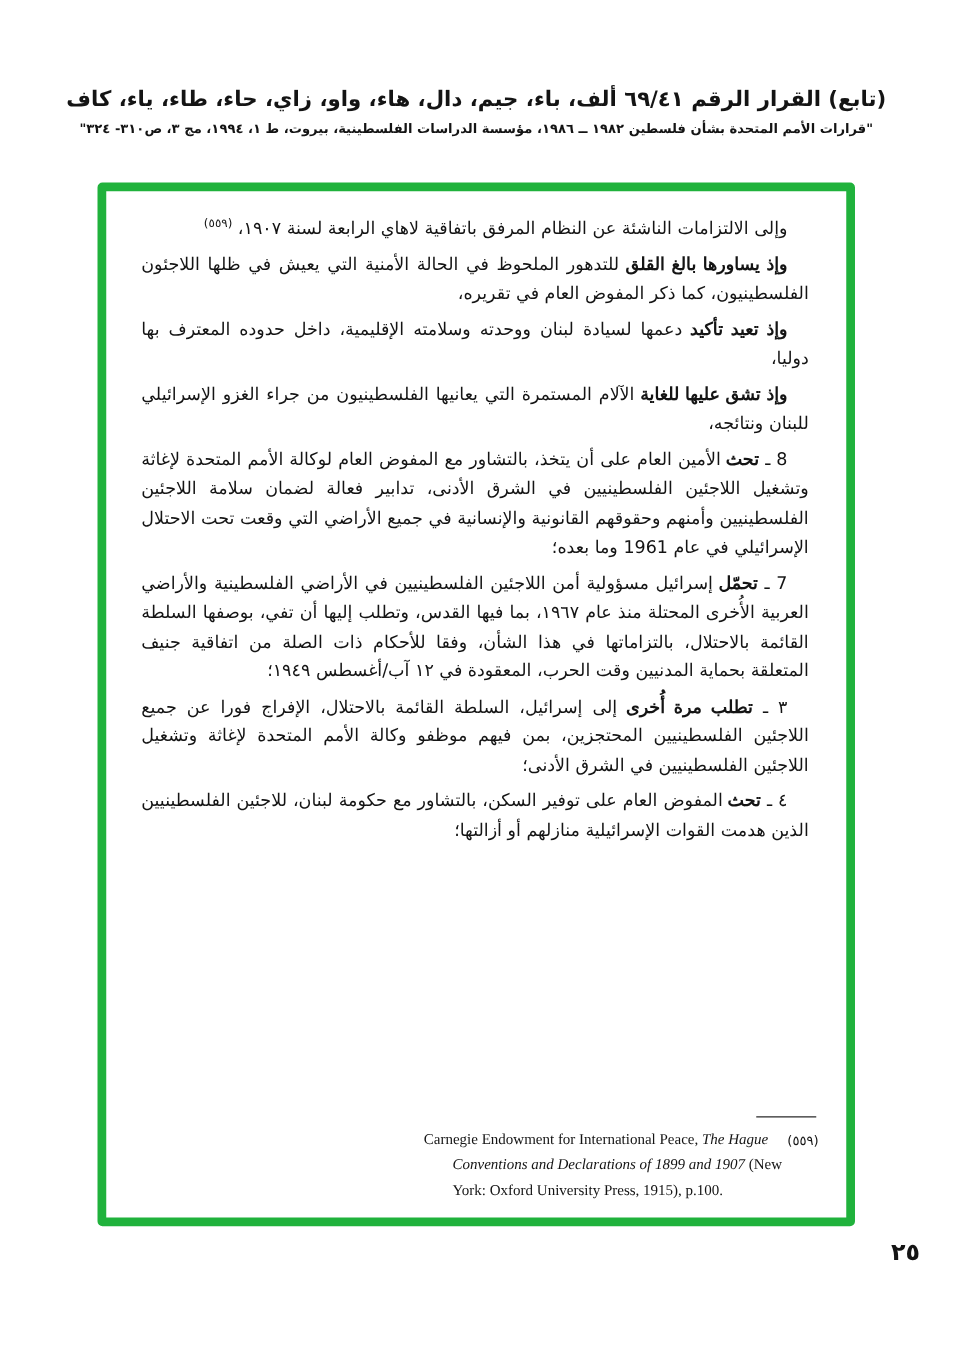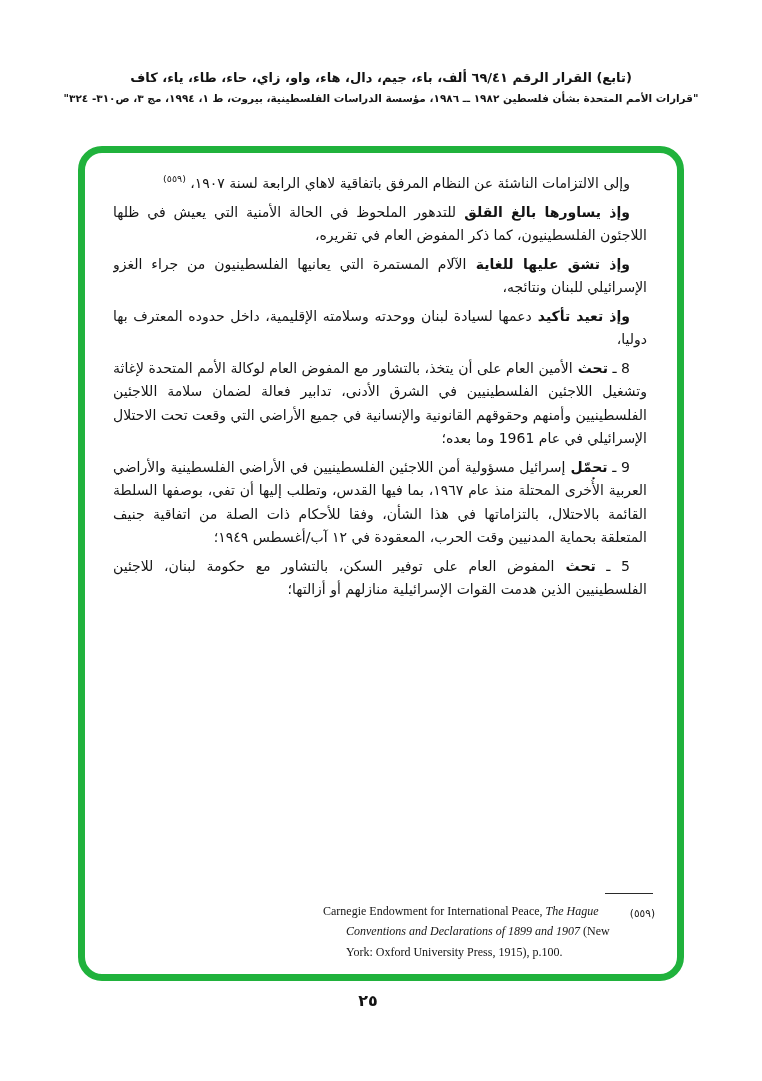--- a/index.html
+++ b/index.html
@@ -18,52 +18,52 @@
   }
   .hdr {
     position: absolute;
     top: 70px;
     left: 0;
     width: 100%;
     text-align: center;
     direction: rtl;
   }
   .hdr-title {
-    font-size: 13px;
+    font-size: 17px;
     font-weight: bold;
     letter-spacing: 0;
     white-space: nowrap;
   }
   .hdr-sub {
     margin-top: 7px;
     font-size: 10.5px;
     font-weight: bold;
     white-space: nowrap;
   }
   .frame {
     position: absolute;
     left: 78px;
     top: 146px;
     width: 606px;
     height: 835px;
     border: 7px solid #20b23c;
-    border-radius: 24px;
+    border-radius: 4px;
     padding: 19px 30px 12px 28px;
     background: #ffffff;
   }
   .bodytext {
     direction: rtl;
     text-align: justify;
     font-size: 14px;
     line-height: 23.5px;
     height: 712px;
     overflow: hidden;
   }
   .para { margin-bottom: 5px; text-indent: 17px; }
-  .para b { font-weight: bold; }
+  .para b { font-weight: bold; font-family: Liberation Serif, serif; }
   sup.fnref { font-size: 9.5px; line-height: 0; }
   .footnote-wrap {
     position: absolute;
     right: 22px;
     bottom: 12px;
     width: 332px;
     direction: ltr;
     font-family: "Liberation Serif", "DejaVu Serif", serif;
     font-size: 12px;
     line-height: 20.5px;
@@ -77,52 +77,54 @@
   .fn-marker {
     float: right;
     font-family: "DejaVu Sans", sans-serif;
     font-size: 10.5px;
     padding-top: 2px;
   }
   .fn-body {
     display: block;
     padding-left: 23px;
     text-indent: -23px;
+    margin-left: 16px;
   }
   .fn-body i { font-style: italic; }
   .pagenum {
     position: absolute;
     top: 991px;
     left: 0;
     width: 736px;
-    text-align: center;
-    font-size: 16px;
+    text-align: right;
+    font-size: 19px;
     font-weight: bold;
     direction: rtl;
   }
 </style>
 </head>
 <body>
 
 <div class="page">
 
   <div class="hdr">
     <div class="hdr-title">(تابع) القرار الرقم ٦٩/٤١ ألف، باء، جيم، دال، هاء، واو، زاي، حاء، طاء، ياء، كاف</div>
     <div class="hdr-sub">"قرارات الأمم المتحدة بشأن فلسطين ١٩٨٢ ــ ١٩٨٦، مؤسسة الدراسات الفلسطينية، بيروت، ط ١، ١٩٩٤، مج ٣، ص٣١٠- ٣٢٤"</div>
   </div>
 
   <div class="frame" style="border-color: rgb(32, 178, 60);">
     <div class="bodytext">
       <p class="para"><span>وإلى الالتزامات الناشئة عن النظام المرفق باتفاقية لاهاي الرابعة لسنة ١٩٠٧، </span><sup class="fnref">(٥٥٩)</sup></p>
       <p class="para"><b>وإذ يساورها بالغ القلق </b><span>للتدهور الملحوظ في الحالة الأمنية التي يعيش في ظلها اللاجئون الفلسطينيون، كما ذكر المفوض العام في تقريره،</span></p>
+      <p class="para"><b>وإذ تعيد تأكيد </b><span>دعمها لسيادة لبنان ووحدته وسلامته الإقليمية، داخل حدوده المعترف بها دوليا،</span></p>
       <p class="para"><b>وإذ تشق عليها للغاية </b><span>الآلام المستمرة التي يعانيها الفلسطينيون من جراء الغزو الإسرائيلي للبنان ونتائجه،</span></p>
-      <p class="para"><b>وإذ تعيد تأكيد </b><span>دعمها لسيادة لبنان ووحدته وسلامته الإقليمية، داخل حدوده المعترف بها دوليا،</span></p>
       <p class="para"><span>8 ـ </span><b>تحث </b><span>الأمين العام على أن يتخذ، بالتشاور مع المفوض العام لوكالة الأمم المتحدة لإغاثة وتشغيل اللاجئين الفلسطينيين في الشرق الأدنى، تدابير فعالة لضمان سلامة اللاجئين الفلسطينيين وأمنهم وحقوقهم القانونية والإنسانية في جميع الأراضي التي وقعت تحت الاحتلال الإسرائيلي في عام 1961 وما بعده؛</span></p>
-      <p class="para"><span>9 ـ </span><b>تحمّل </b><span>إسرائيل مسؤولية أمن اللاجئين الفلسطينيين في الأراضي الفلسطينية والأراضي العربية الأُخرى المحتلة منذ عام ١٩٦٧، بما فيها القدس، وتطلب إليها أن تفي، بوصفها السلطة القائمة بالاحتلال، بالتزاماتها في هذا الشأن، وفقا للأحكام ذات الصلة من اتفاقية جنيف المتعلقة بحماية المدنيين وقت الحرب، المعقودة في ١٢ آب/أغسطس ١٩٤٩؛</span></p>
-      <p class="para"><span>5 ـ </span><b>تحث </b><span>المفوض العام على توفير السكن، بالتشاور مع حكومة لبنان، للاجئين الفلسطينيين الذين هدمت القوات الإسرائيلية منازلهم أو أزالتها؛</span></p>
+      <p class="para"><span>7 ـ </span><b>تحمّل </b><span>إسرائيل مسؤولية أمن اللاجئين الفلسطينيين في الأراضي الفلسطينية والأراضي العربية الأُخرى المحتلة منذ عام ١٩٦٧، بما فيها القدس، وتطلب إليها أن تفي، بوصفها السلطة القائمة بالاحتلال، بالتزاماتها في هذا الشأن، وفقا للأحكام ذات الصلة من اتفاقية جنيف المتعلقة بحماية المدنيين وقت الحرب، المعقودة في ١٢ آب/أغسطس ١٩٤٩؛</span></p>
+      <p class="para"><span>٣ ـ </span><b>تطلب مرة أُخرى </b><span>إلى إسرائيل، السلطة القائمة بالاحتلال، الإفراج فورا عن جميع اللاجئين الفلسطينيين المحتجزين، بمن فيهم موظفو وكالة الأمم المتحدة لإغاثة وتشغيل اللاجئين الفلسطينيين في الشرق الأدنى؛</span></p>
+      <p class="para"><span>٤ ـ </span><b>تحث </b><span>المفوض العام على توفير السكن، بالتشاور مع حكومة لبنان، للاجئين الفلسطينيين الذين هدمت القوات الإسرائيلية منازلهم أو أزالتها؛</span></p>
     </div>
 
     <div class="footnote-wrap">
       <div class="fn-rule"></div>
       <span class="fn-marker">(٥٥٩)</span>
       <span class="fn-body"><span>Carnegie Endowment for International Peace, </span><i>The Hague Conventions and Declarations of 1899 and 1907</i><span> (New York: Oxford University Press, 1915), p.100.</span></span>
     </div>
   </div>
 
   <div class="pagenum">٢٥</div>

